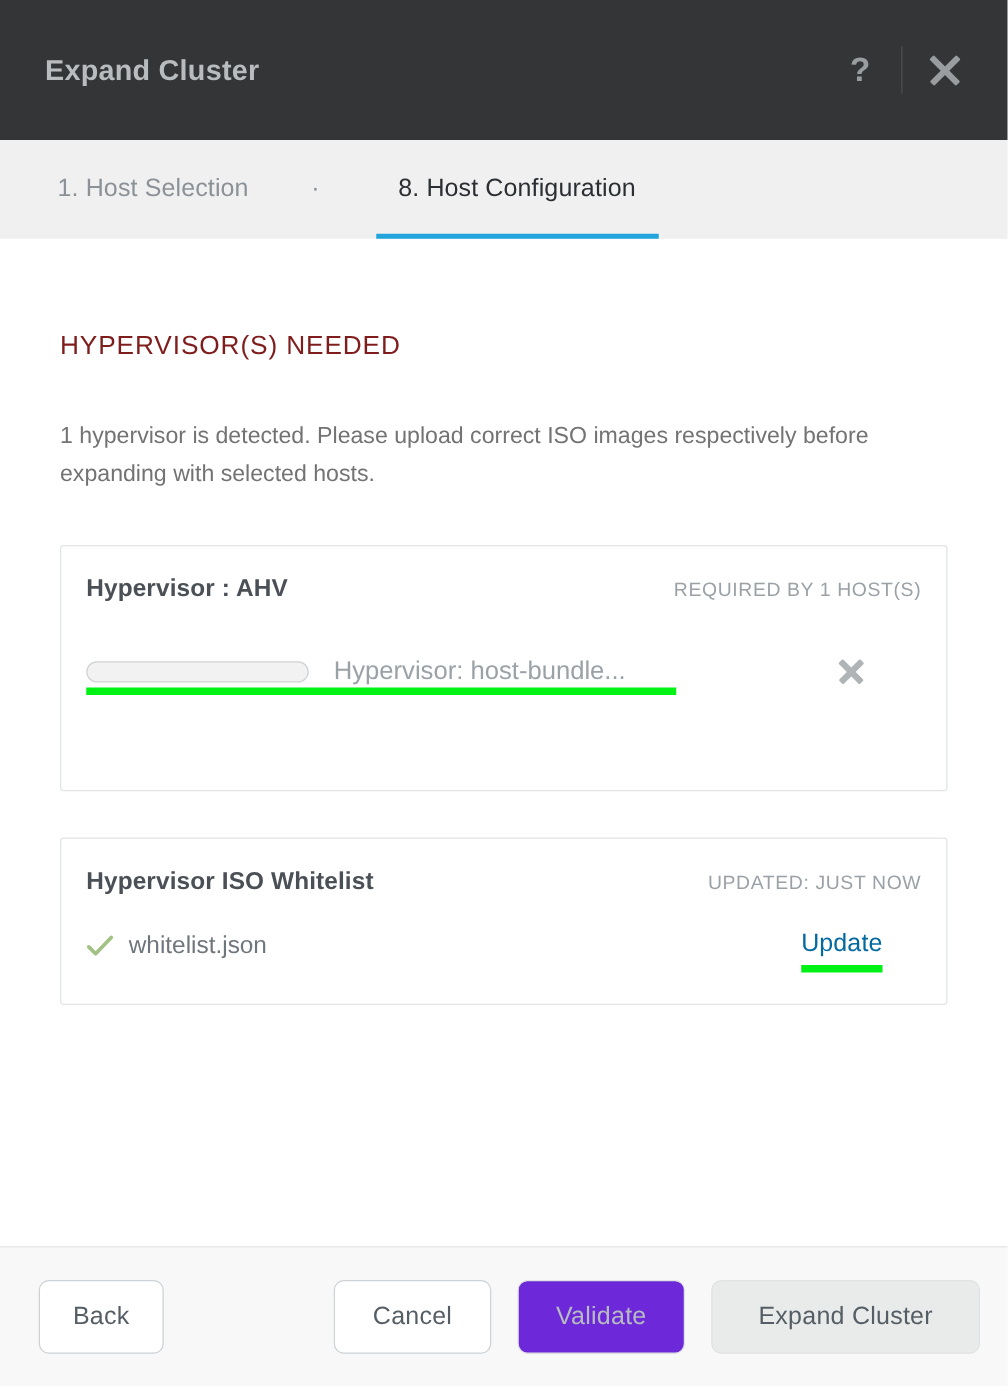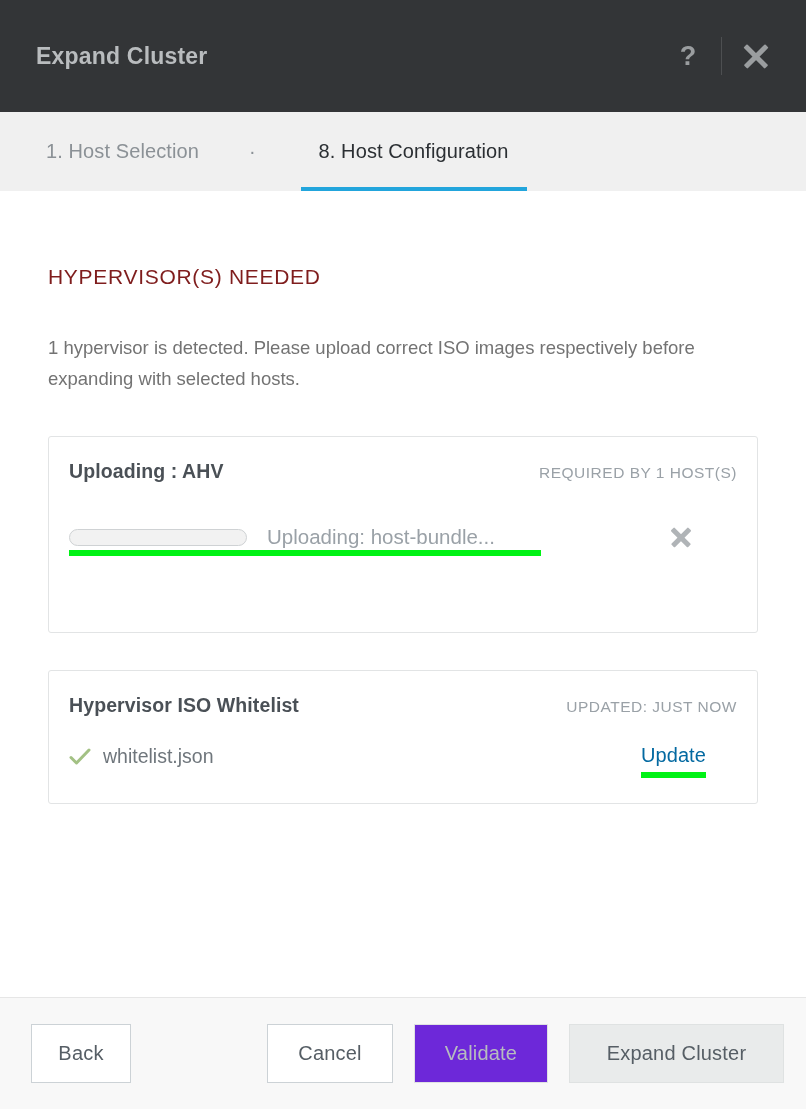--- a/index.html
+++ b/index.html
@@ -287,21 +287,21 @@
     flex: 0 0 auto;
   }
   .footer-right {
     margin-left: auto;
     display: flex;
     align-items: flex-end;
     gap: 21px;
   }
   .btn {
     height: 59px;
-    border-radius: 0;
+    border-radius: 8px;
     font-size: 20px;
     font-family: "Liberation Sans", sans-serif;
     display: inline-flex;
     align-items: center;
     justify-content: center;
     box-sizing: border-box;
     cursor: pointer;
     letter-spacing: 0.2px;
     padding: 0 22px;
   }
@@ -347,28 +347,28 @@
     <div class="step active">8. Host Configuration</div>
   </div>
 
   <div class="content">
 
     <div class="section-title">HYPERVISOR(S) NEEDED</div>
     <div class="section-desc">1 hypervisor is detected. Please upload correct ISO images respectively before expanding with selected hosts.</div>
 
     <div class="card hv">
       <div class="card-head">
-        <div class="card-title">Uploading : AHV</div>
+        <div class="card-title">Hypervisor : AHV</div>
         <div class="card-meta">REQUIRED BY 1 HOST(S)</div>
       </div>
       <div class="upload-row">
         <div class="progress-wrap">
           <div class="progress-track"></div>
         </div>
-        <div class="upload-label">Uploading: host-bundle...</div>
+        <div class="upload-label">Hypervisor: host-bundle...</div>
         <div class="upload-cancel"></div>
         <div class="green-bar-upload"></div>
       </div>
     </div>
 
     <div class="card wl">
       <div class="card-head">
         <div class="card-title">Hypervisor ISO Whitelist</div>
         <div class="card-meta">UPDATED: JUST NOW</div>
       </div>

